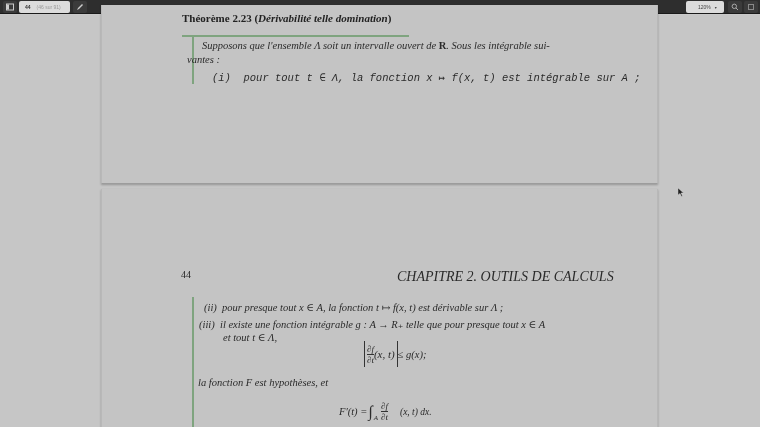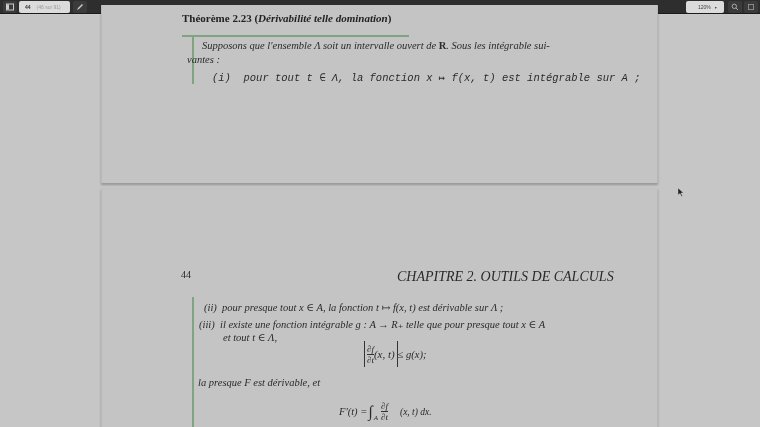--- a/index.html
+++ b/index.html
@@ -129,21 +129,21 @@
       <span style="border-left:1px solid #333; border-right:1px solid #333; padding:0 2px; display:flex; align-items:center; height:26px;">
         <span style="display:inline-flex; flex-direction:column; align-items:center; font-size:9px; line-height:10px;">
           <span style="border-bottom:1px solid #333;">∂f</span>
           <span>∂t</span>
         </span>
         <span style="font-size:11px;">(x, t)</span>
       </span>
       <span style="margin-left:0;font-style:italic;">≤ g(x);</span>
     </div>
 
-    <div class="txt it" style="left:96px; top:188px;">la presque F est dérivable, et</div>
+    <div class="txt it" style="left:96px; top:188px;">la fonction F est hypothèses, et</div>
 
     <div class="txt it" style="left:237px; top:212px; display:flex; align-items:center;">
       <span>F′(t) = </span>
       <span style="font-size:16px; font-style:normal; margin:0 1px;">∫</span>
       <span style="font-size:7px; align-self:flex-end; margin-right:3px;">A</span>
       <span style="display:inline-flex; flex-direction:column; align-items:center; font-size:9px; line-height:10px;">
         <span style="border-bottom:1px solid #333;">∂f</span>
         <span>∂t</span>
       </span>
       <span style="font-size:9.5px;padding-left:12px;">(x, t) dx.</span>

